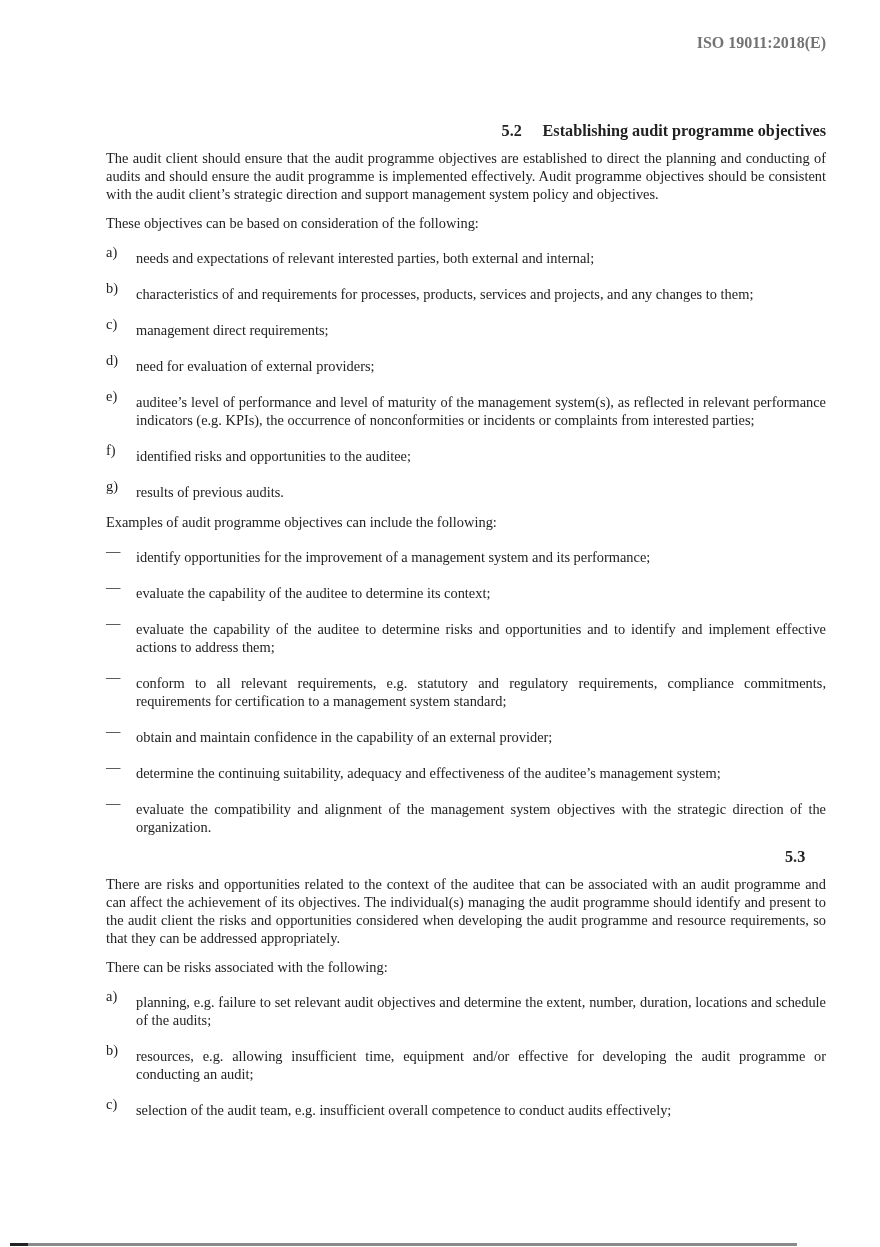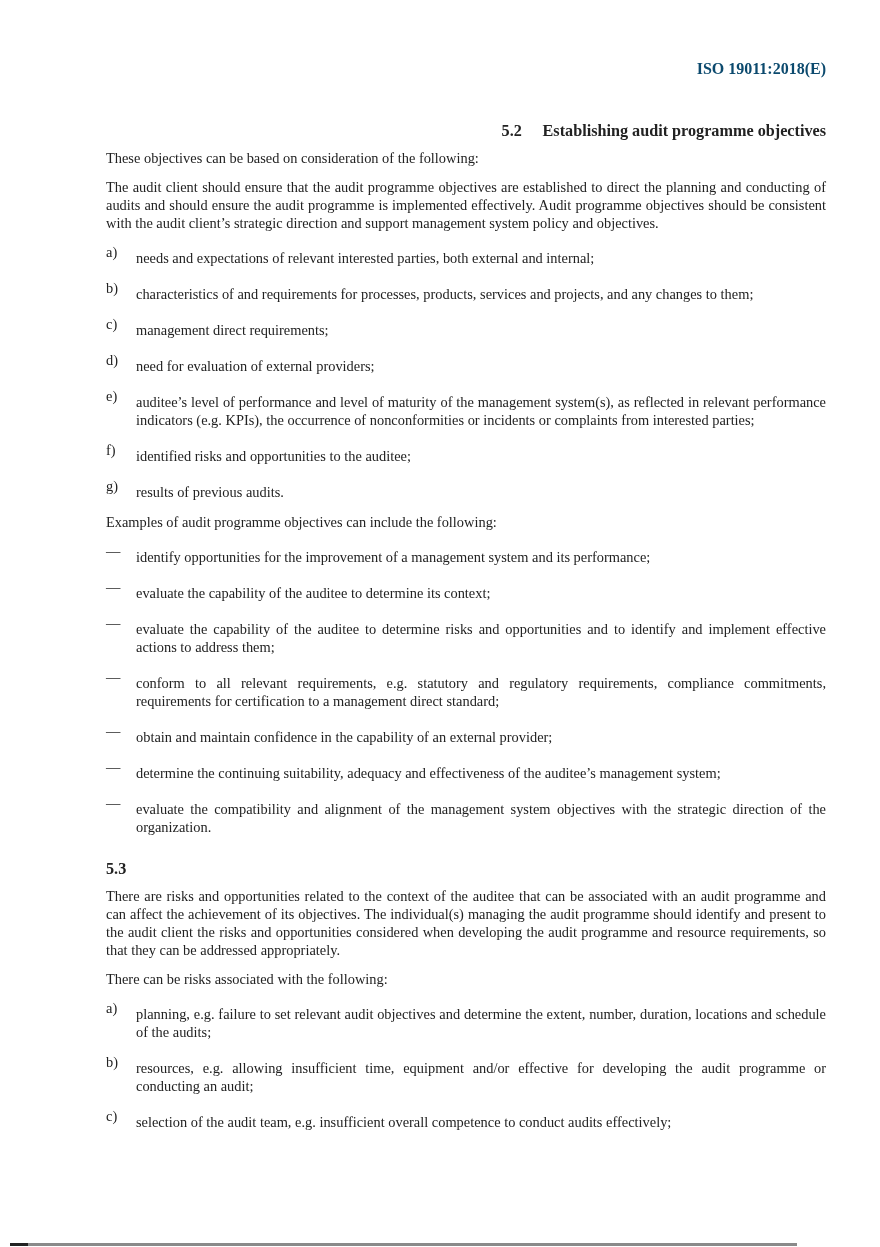--- a/index.html
+++ b/index.html
@@ -1,42 +1,42 @@
 <!DOCTYPE html>
 <html><head>
 <meta charset="utf-8">
 <style>
   html, body { margin: 0; padding: 0; background: #ffffff; }
   body { width: 880px; height: 1247px; position: relative; overflow: hidden;
          font-family: "Liberation Serif", "DejaVu Serif", serif; color: #222; }
-  .page-header { position: absolute; top: 60px; right: 54px; font-weight: bold; font-size: 16px; color: #0c4a6e; }
+  .page-header { position: absolute; top: 34px; right: 54px; font-weight: bold; font-size: 16px; color: #737373; }
   .content { position: absolute; left: 106px; top: 122px; width: 720px; font-size: 14.4px; line-height: 18px; }
   .heading { font-weight: bold; font-size: 16.2px; margin: 0 0 9px 0; display: flex; justify-content: flex-end; }
   .heading .num { width: 41px; }
   p { margin: 0 0 11px 0; text-align: justify; }
   .list-item { display: flex; margin: 0 0 12px 0; }
   .list-item .marker { width: 30px; flex: 0 0 30px; }
   .list-item .text { flex: 1; text-align: justify; margin-top: 6px; }
-  .h53 { margin-top: 24px; flex-direction: column; }
+  .h53 { margin-top: 12px; }
   .scrollbar { position: absolute; left: 10px; top: 1243px; width: 787px; height: 3px; background: #8a8a8a; }
   .scrollbar-thumb { position: absolute; left: 0; top: 0; width: 18px; height: 3px; background: #222; }
 </style>
 </head>
 <body>
 
 <div class="page-header">ISO 19011:2018(E)</div>
 
 <div class="content">
 
   <div class="heading">
     <span class="num">5.2</span>
     <span>Establishing audit programme objectives</span>
   </div>
+  <p>The audit client should ensure that the audit programme objectives are established to direct the planning and conducting of audits and should ensure the audit programme is implemented effectively. Audit programme objectives should be consistent with the audit client’s strategic direction and support management system policy and objectives.</p>
   <p>These objectives can be based on consideration of the following:</p>
-  <p>The audit client should ensure that the audit programme objectives are established to direct the planning and conducting of audits and should ensure the audit programme is implemented effectively. Audit programme objectives should be consistent with the audit client’s strategic direction and support management system policy and objectives.</p>
 
   <div class="list-item">
       <span class="marker">a)</span>
       <span class="text">needs and expectations of relevant interested parties, both external and internal;</span>
     </div>
   <div class="list-item">
       <span class="marker">b)</span>
       <span class="text">characteristics of and requirements for processes, products, services and projects, and any changes to them;</span>
     </div>
   <div class="list-item">
@@ -69,21 +69,21 @@
   <div class="list-item">
       <span class="marker">—</span>
       <span class="text">evaluate the capability of the auditee to determine its context;</span>
     </div>
   <div class="list-item">
       <span class="marker">—</span>
       <span class="text">evaluate the capability of the auditee to determine risks and opportunities and to identify and implement effective actions to address them;</span>
     </div>
   <div class="list-item">
       <span class="marker">—</span>
-      <span class="text">conform to all relevant requirements, e.g. statutory and regulatory requirements, compliance commitments, requirements for certification to a management direct standard;</span>
+      <span class="text">conform to all relevant requirements, e.g. statutory and regulatory requirements, compliance commitments, requirements for certification to a management system standard;</span>
     </div>
   <div class="list-item">
       <span class="marker">—</span>
       <span class="text">obtain and maintain confidence in the capability of an external provider;</span>
     </div>
   <div class="list-item">
       <span class="marker">—</span>
       <span class="text">determine the continuing suitability, adequacy and effectiveness of the auditee’s management system;</span>
     </div>
   <div class="list-item">

